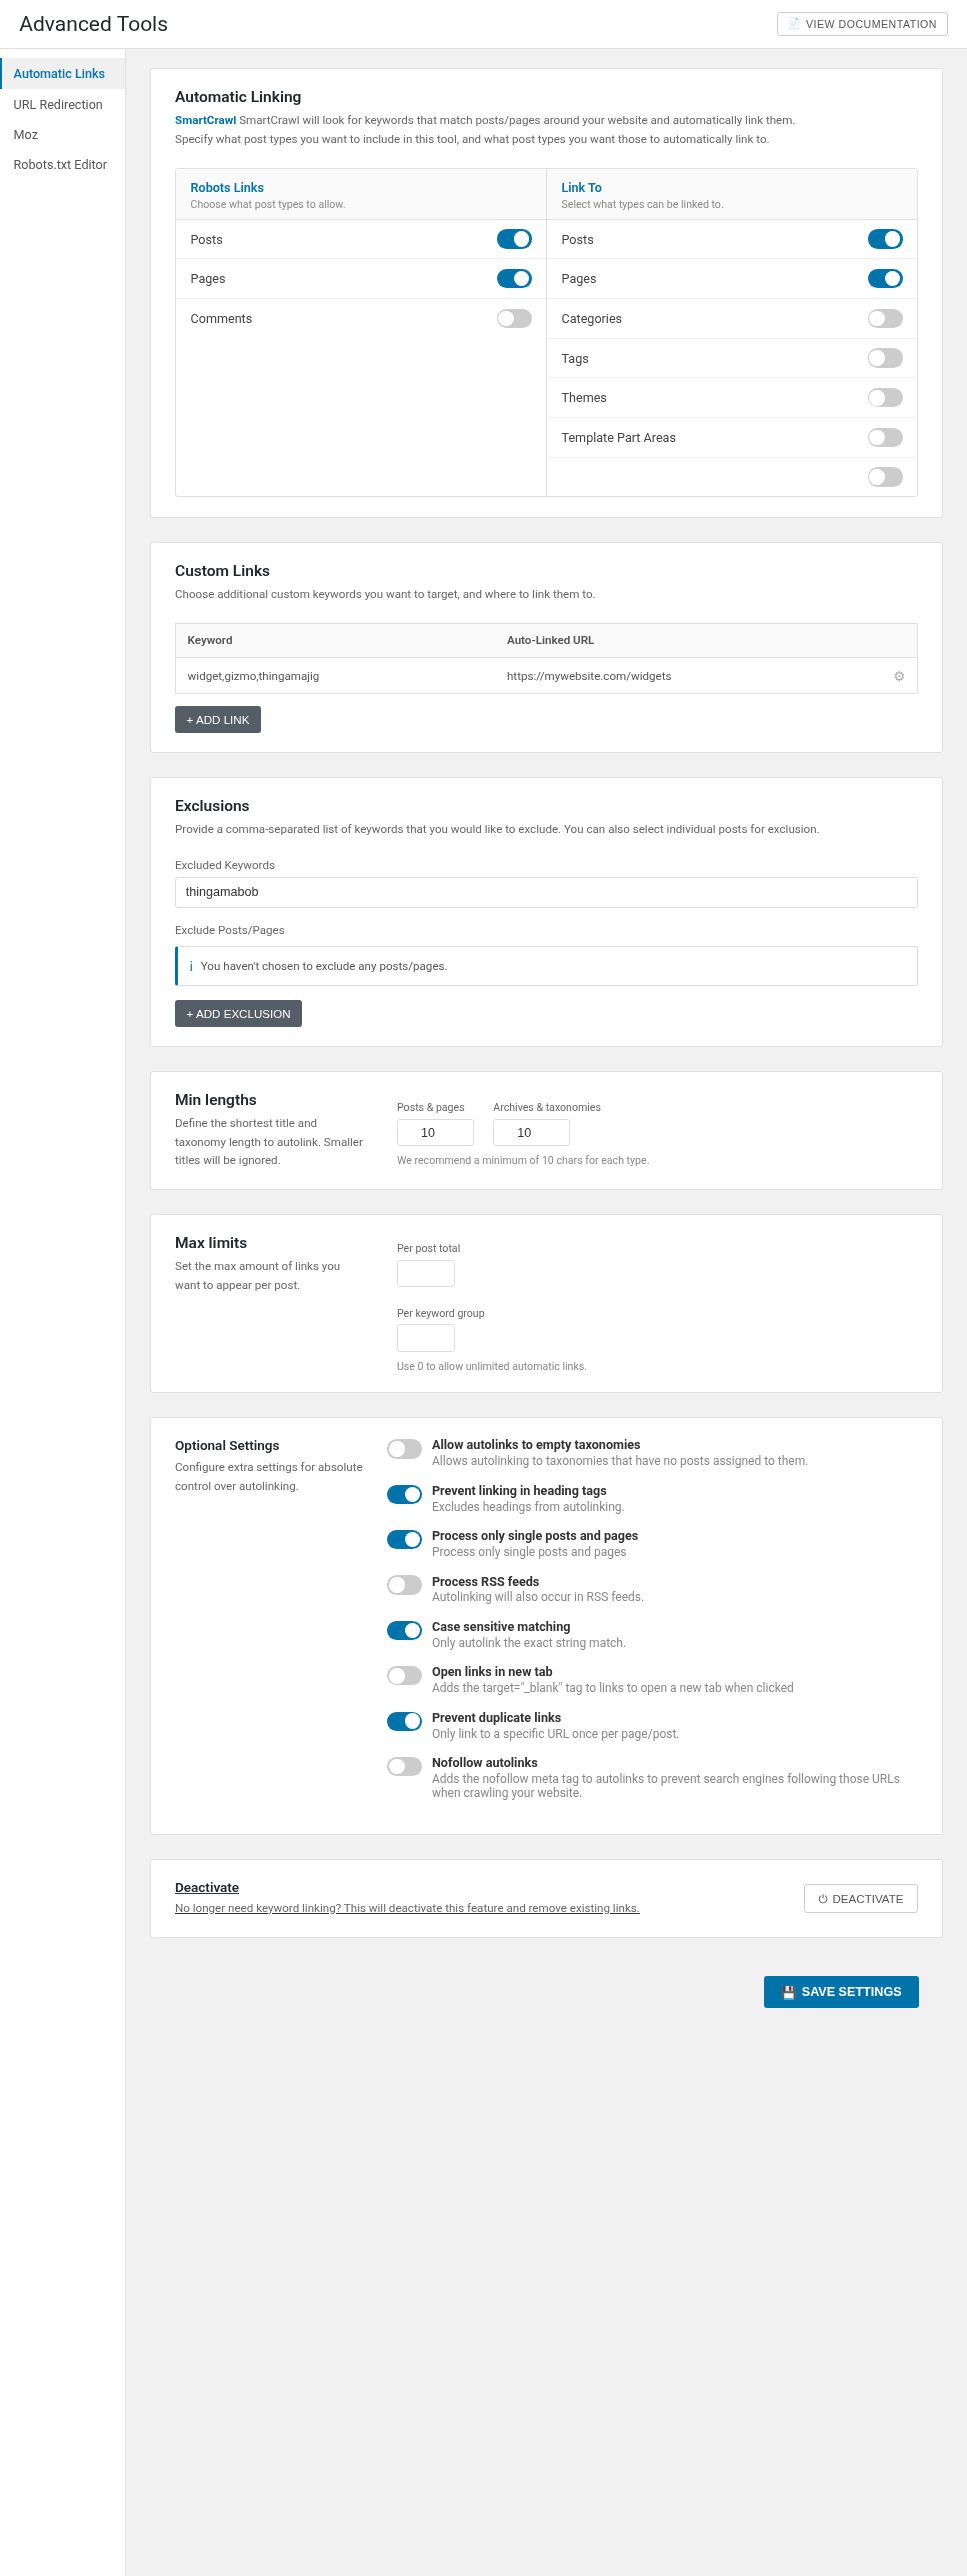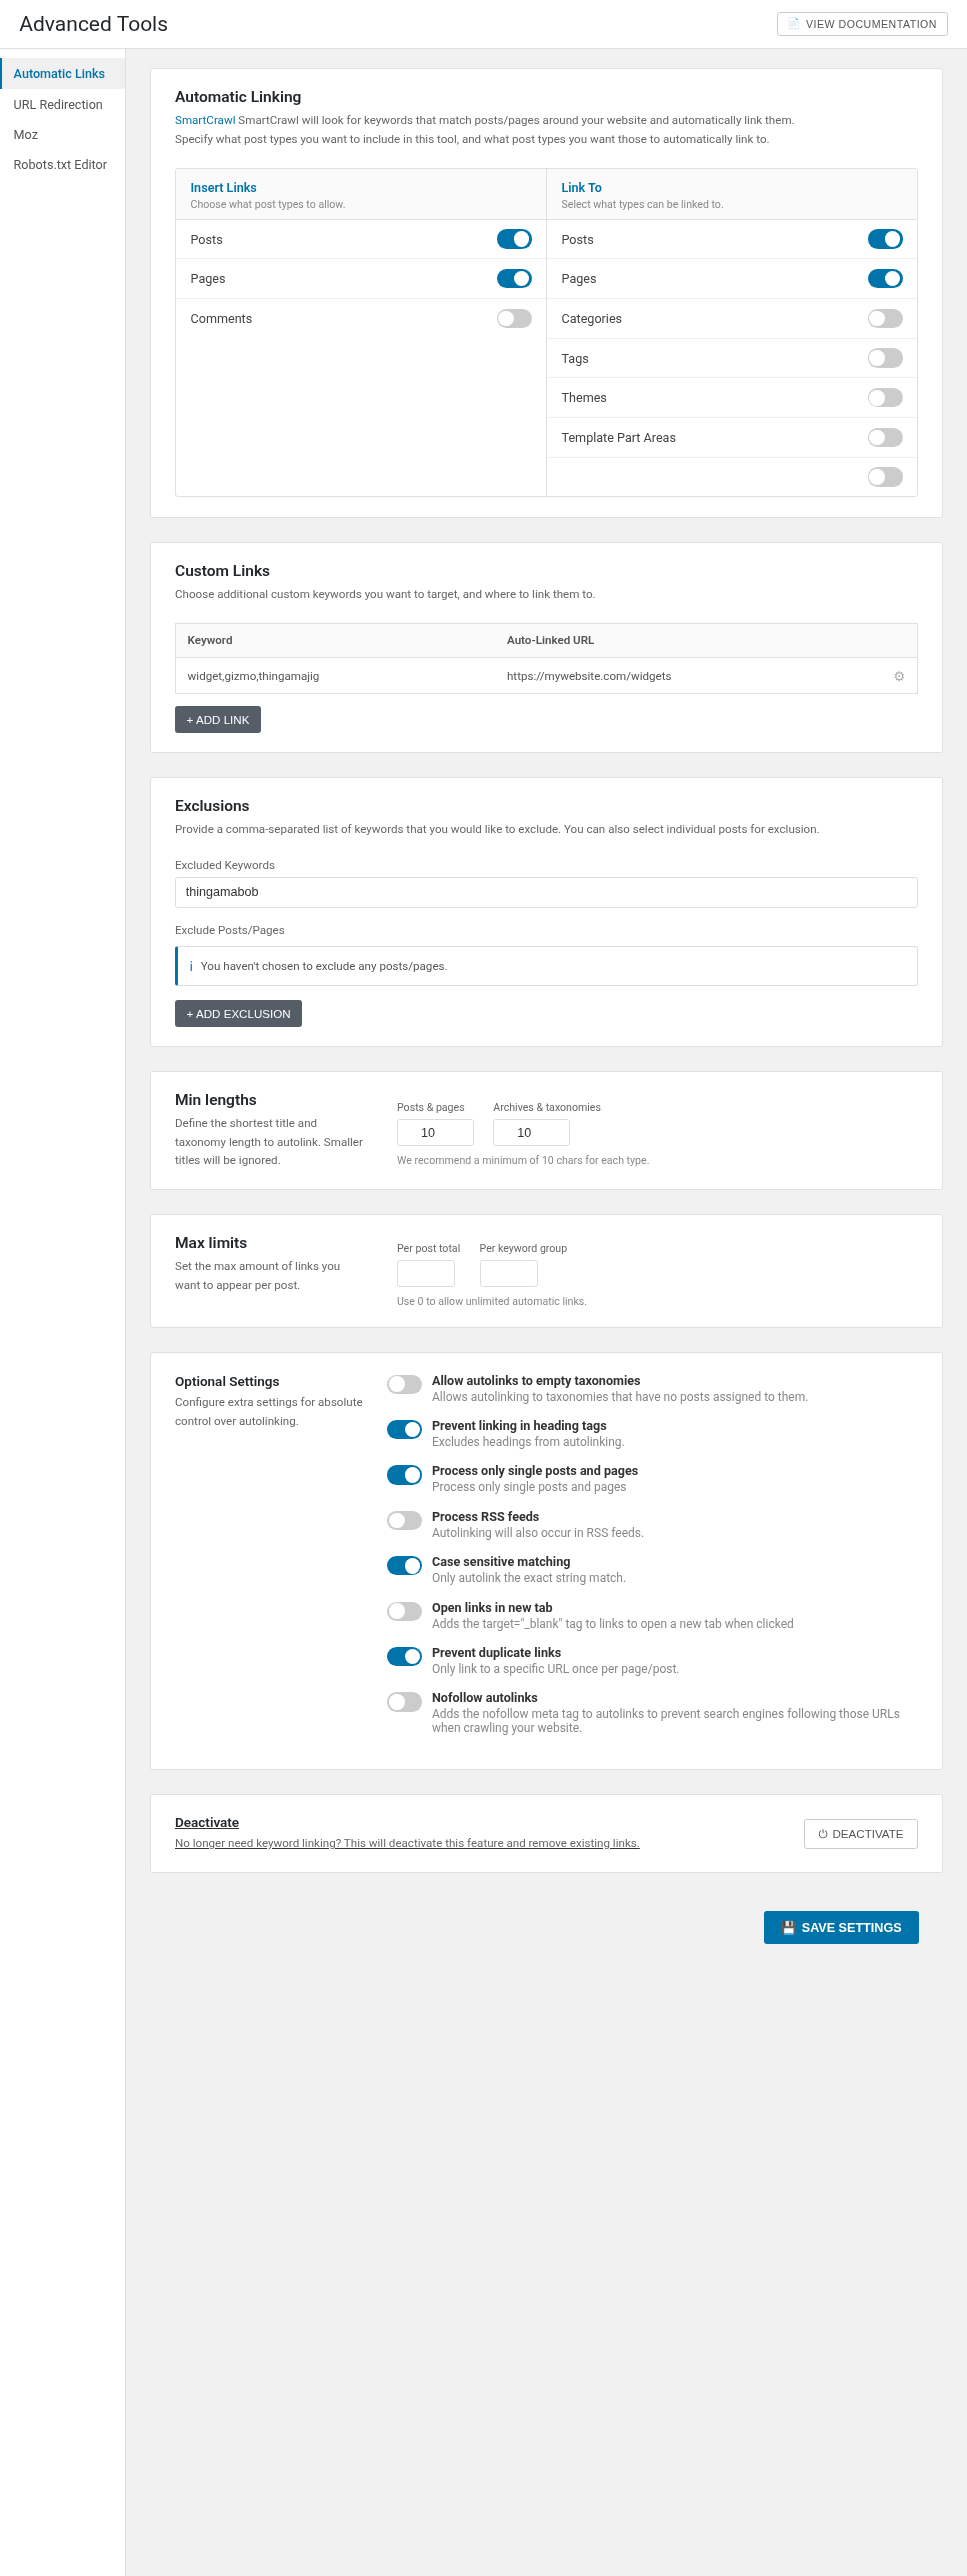--- a/index.html
+++ b/index.html
@@ -388,20 +388,21 @@
       cursor: pointer;
       display: flex;
       align-items: center;
       gap: 4.8px;
     }
 
     .max-limits-grid {
       display: flex;
       gap: 19.3px;
       margin-top: 7.7px;
+      flex-direction: column;
     }
 
     .max-limit-group label {
       font-size: 10.6px;
       color: #666;
       display: block;
       margin-bottom: 4.8px;
     }
 
     .max-limit-input {
@@ -467,31 +468,31 @@
       <div class="sidebar-item">
         <span>Robots.txt Editor</span>
       </div>
     </div>
 
     <div class="content-area">
 
       <div class="section-card">
         <h2 class="section-title">Automatic Linking</h2>
         <p class="section-desc">
-          <span style="color:#0073aa; font-weight:400;">SmartCrawl</span>
+          <span style="color:#0073aa; font-weight:700;">SmartCrawl</span>
           <span>SmartCrawl will look for keywords that match posts/pages around your website and automatically link them.</span>
           <br>
           <span>Specify what post types you want to include in this tool, and what post types you want those to automatically link to.</span>
         </p>
 
         <div class="link-columns">
 
           <div class="link-column">
             <div class="link-column-header">
-              <div class="link-column-title">Insert Links</div>
+              <div class="link-column-title">Robots Links</div>
               <div class="link-column-subtitle">Choose what post types to allow.</div>
             </div>
             <div class="toggle-row">
               <span class="toggle-label">Posts</span>
               <div class="toggle-switch">
                 <div class="toggle-slider on"></div>
                 <div class="toggle-knob on"></div>
               </div>
             </div>
             <div class="toggle-row">

